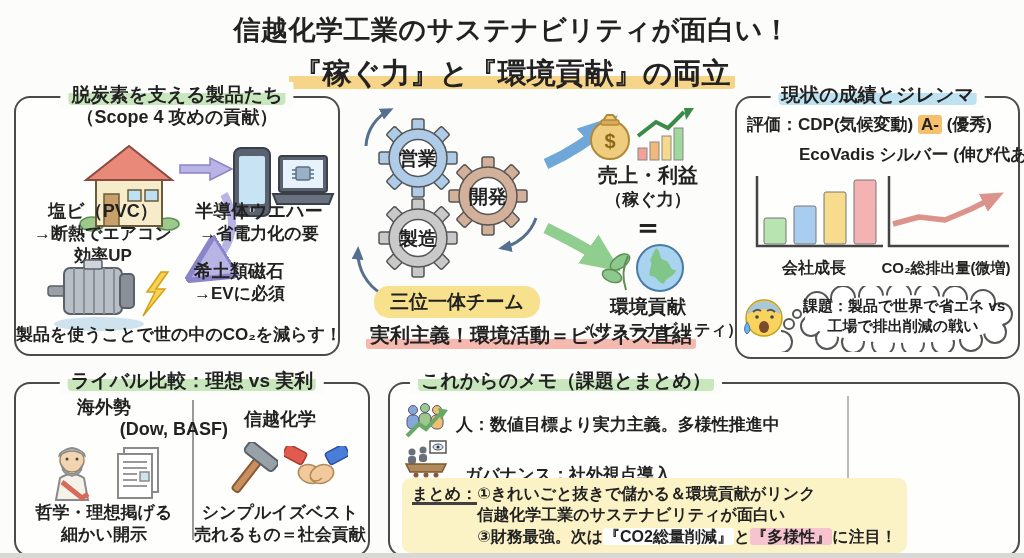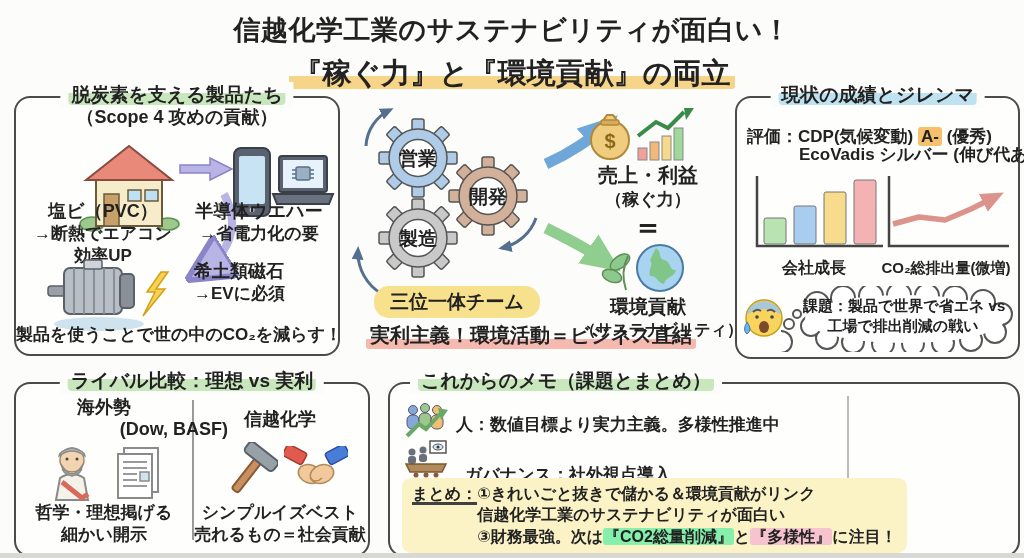--- a/index.html
+++ b/index.html
@@ -15,21 +15,21 @@
   .hl-yellow{background:linear-gradient(transparent 58%,#f6d488 58%);padding:0 4px;border-radius:3px;}
 
   
   .panel{position:absolute;border:2.5px solid #4b4b4b;border-radius:16px;background:#fefefc;}
   .panel-head{position:absolute;top:-16px;left:50%;transform:translateX(-50%);
               background:#fcfcfa;padding:0 8px;font-size:19px;font-weight:bold;white-space:nowrap;}
   .panel-head.left{left:20px;transform:none;}
   .hl-green{background:linear-gradient(transparent 45%,#c8e7bd 45%);border-radius:4px;padding:0 3px;}
   .hl-blue{background:linear-gradient(transparent 45%,#bfe2f1 45%);border-radius:4px;padding:0 3px;}
   .hl-orange{background:#f6c06c;border-radius:3px;padding:0 3px;}
-  .hl-teal{background:#86efac;border-radius:3px;padding:0 1px;}
+  .hl-teal{background:#ffffff;border-radius:3px;padding:0 1px;}
   .hl-pink{background:#f6c3ce;border-radius:3px;padding:0 1px;}
 
   .t17{font-size:17px;font-weight:bold;line-height:1.28;}
   .t18{font-size:18px;font-weight:bold;line-height:1.3;}
   .t16{font-size:16px;font-weight:bold;}
 
   
   .badge{background:#f8e18c;border-radius:15px;padding:3px 16px;font-size:19px;font-weight:bold;}
   .slogan{font-size:20px;font-weight:bold;background:linear-gradient(transparent 64%,#f6b9b0 64%);
           padding:0 4px;border-radius:3px;}
@@ -190,21 +190,21 @@
       <ellipse cx="14" cy="34" rx="10" ry="6" transform="rotate(20 14 34)" fill="#8cc98c" stroke="#5f8f56" stroke-width="1.5"></ellipse>
       <path d="M30,14 Q22,30 28,48" fill="none" stroke="#5f8f56" stroke-width="2"></path>
     </svg>
     <div class="ctr nw" style="font-size:19px;font-weight:bold;">環境貢献</div>
     <div class="ctr nw" style="font-size:16px;font-weight:bold;">（サステナビリティ）</div>
   </div>
 
   <div class="panel" style="left:735px;top:96px;width:281px;height:259px;">
     <div class="panel-head"><span class="hl-blue">現状の成績とジレンマ</span></div>
 
-    <div class="abs t17 nw" style="left:10px;top:28px;"><span>評価：CDP(気候変動) </span><span class="hl-orange">A-</span><span> (優秀)</span></div>
+    <div class="abs t17 nw" style="left:10px;top:16px;"><span>評価：CDP(気候変動) </span><span class="hl-orange">A-</span><span> (優秀)</span></div>
     <div class="abs t17 nw" style="left:62px;top:46px;">EcoVadis シルバー (伸び代あり)</div>
 
     <svg id="growth-chart" class="abs" style="left:10px;top:74px;" width="140" height="84" viewBox="0 0 140 84">
       <g id="growth-bars">
           <rect x="17" y="46" width="22" height="26" rx="2" fill="#b7e4b0" stroke="#777" stroke-width="1"></rect>
           <rect x="47" y="34" width="22" height="38" rx="2" fill="#a8cdef" stroke="#777" stroke-width="1"></rect>
           <rect x="77" y="20" width="22" height="52" rx="2" fill="#f7dc8e" stroke="#777" stroke-width="1"></rect>
           <rect x="107" y="8" width="22" height="64" rx="2" fill="#f5b2b2" stroke="#777" stroke-width="1"></rect>
         </g>
       <path d="M10,4 V74 H136" fill="none" stroke="#444" stroke-width="2.5"></path>

